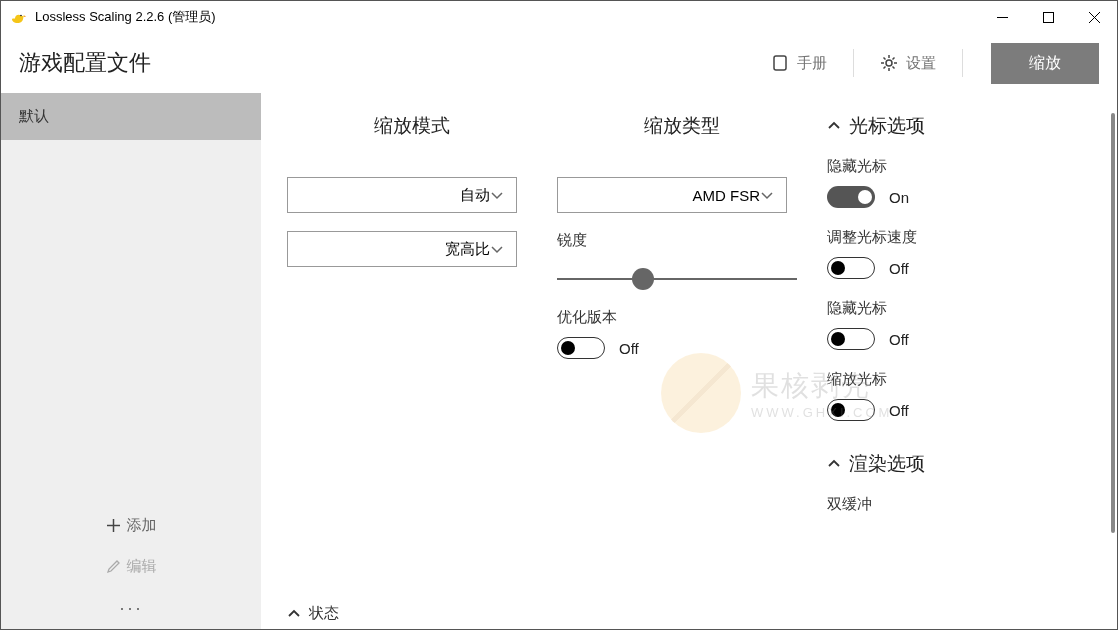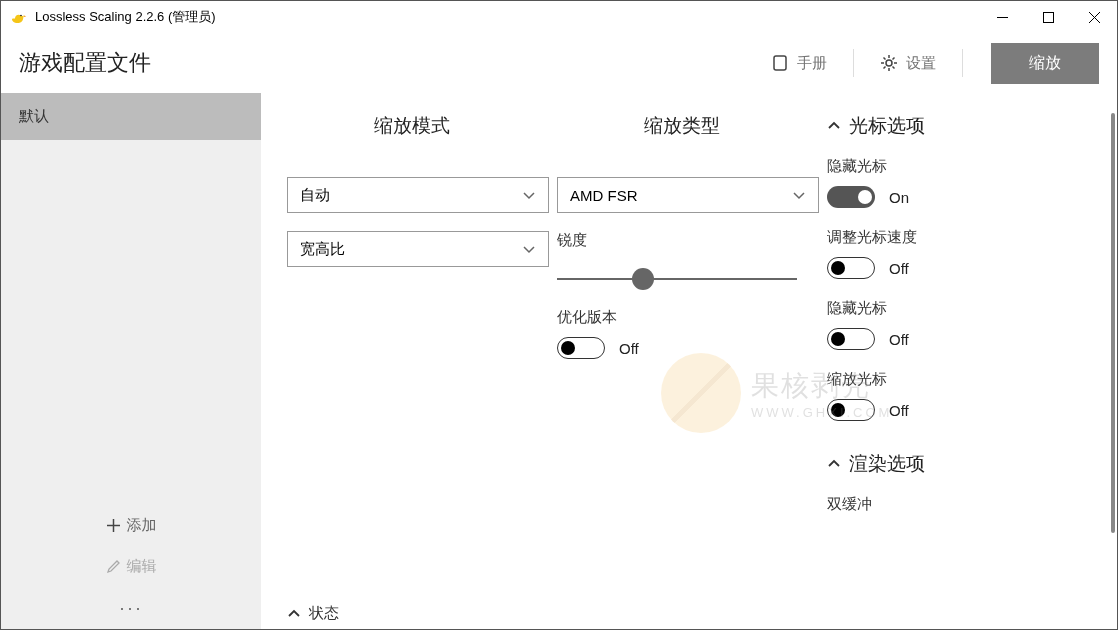--- a/index.html
+++ b/index.html
@@ -32,21 +32,21 @@
 
 
 .content { flex: 1; display: flex; padding: 20px 10px 0 26px; gap: 20px; position: relative; }
 .col { display: flex; flex-direction: column; }
 .col1 { width: 250px; }
 .col2 { width: 250px; }
 .col3 { flex: 1; padding-right: 22px; }
 
 .section-label { font-size: 19px; color: #222; margin-bottom: 38px; text-align: center; }
 .group-label { font-size: 15px; color: #333; margin-bottom: 10px; }
-.dropdown { width: 262px; height: 36px; border: 1px solid #999; display: flex; align-items: center; padding: 0 12px; justify-content: space-between; font-size: 15px; margin-bottom: 18px; background: #fff; }
+.dropdown { width: 230px; height: 36px; border: 1px solid #999; display: flex; align-items: center; padding: 0 12px; justify-content: flex-end; font-size: 15px; margin-bottom: 18px; background: #fff; }
 .chev { width: 14px; height: 14px; }
 
 .slider-track { width: 240px; height: 2px; background: #666; position: relative; margin: 18px 0 28px 0; }
 .slider-thumb { width: 22px; height: 22px; background: #666; border-radius: 50%; position: absolute; top: -10px; left: 75px; }
 
 .toggle-row { display: flex; align-items: center; gap: 14px; margin-bottom: 20px; }
 .toggle { width: 48px; height: 22px; border-radius: 11px; position: relative; }
 .toggle.off { background: #fff; border: 1px solid #333; }
 .toggle.off .knob { width: 14px; height: 14px; background: #000; border-radius: 50%; position: absolute; left: 3px; top: 3px; }
 .toggle.on { background: #555; }

